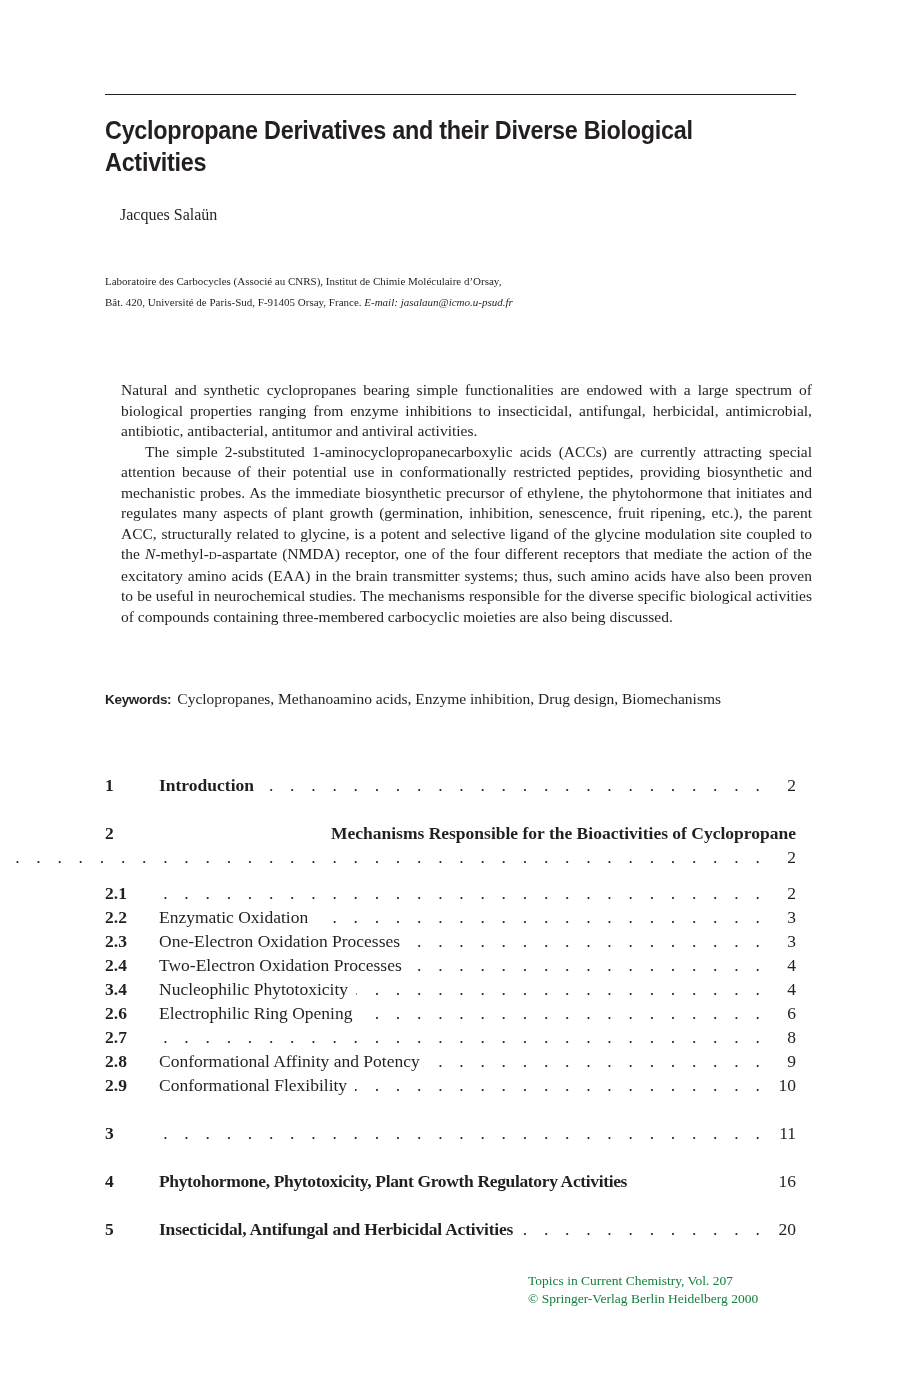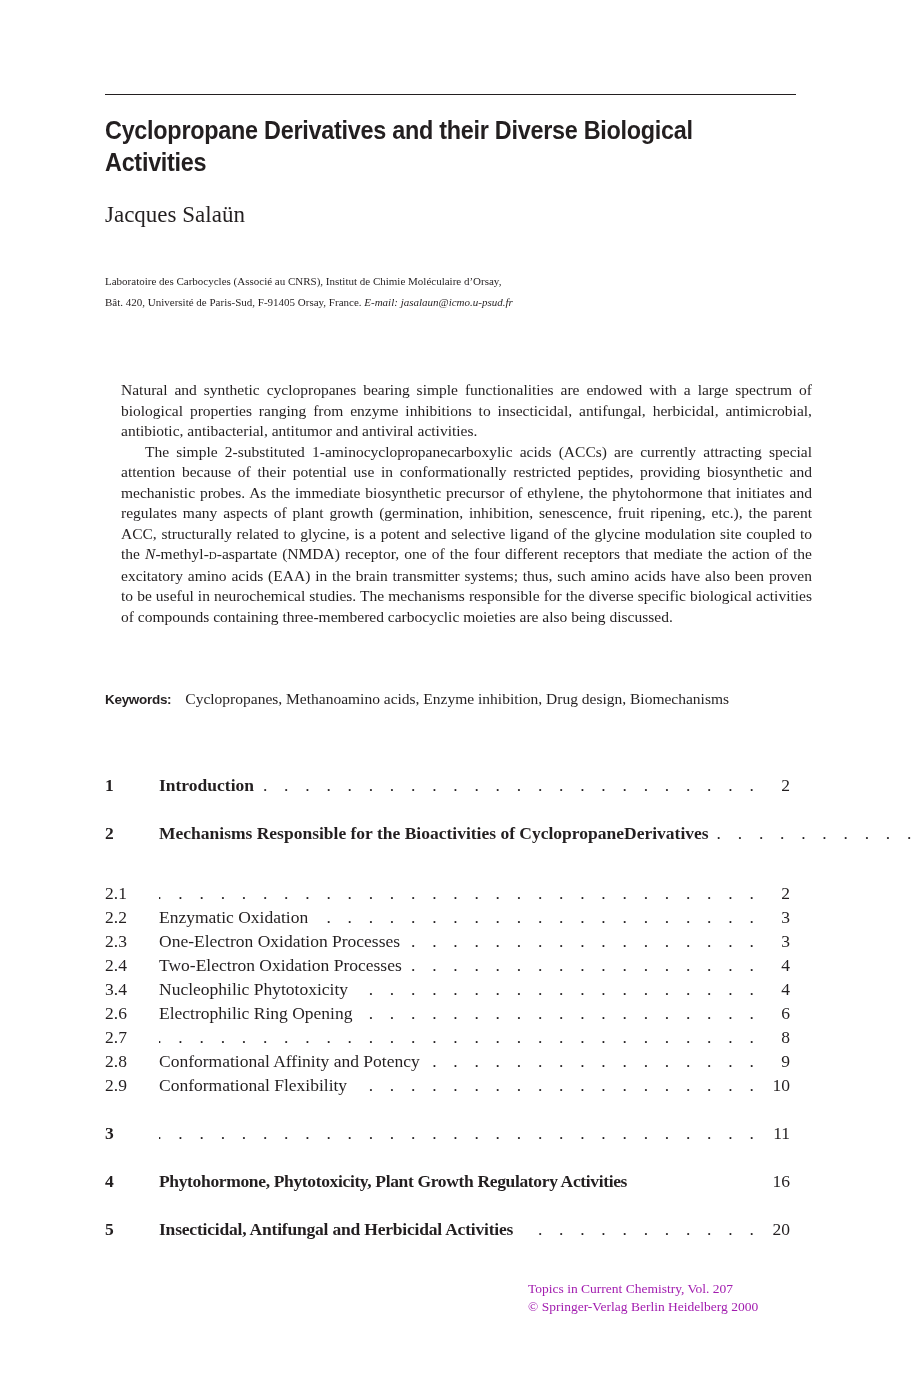--- a/index.html
+++ b/index.html
@@ -1,43 +1,43 @@
 <!DOCTYPE html>
 <html><head>
 <meta charset="utf-8">
 <style>
   html, body { margin: 0; padding: 0; background: #ffffff; }
   body { width: 914px; height: 1387px; position: relative; color: #231f20; font-family: "Liberation Serif", "DejaVu Serif", serif; }
   .page { position: absolute; left: 105px; top: 0; width: 691px; }
   .rule { position: absolute; left: 0; top: 94px; width: 691px; height: 0; border-top: 1.2px solid #231f20; }
   .title { position: absolute; left: 0; top: 114px; width: 691px; font-family: "Liberation Sans", "DejaVu Sans", sans-serif; font-weight: bold; font-size: 26px; line-height: 32px; letter-spacing: -0.3px; transform: scaleX(0.90); transform-origin: left top; white-space: nowrap; }
-  .author { position: absolute; left: 0; top: 204px; font-size: 23px; line-height: 22px; }
+  .author { position: absolute; left: 15px; top: 204px; font-size: 16px; line-height: 22px; }
   .affil { position: absolute; left: 0; top: 239px; width: 691px; font-size: 11px; line-height: 20.5px; text-align: justify; margin-top: 32px; }
   .affil .email { font-style: italic; }
   .abstract { position: absolute; left: 16px; top: 380px; width: 691px; font-size: 15.5px; line-height: 20.5px; text-align: justify; hyphens: manual; }
   .abstract p { margin: 0; }
   .abstract p + p { text-indent: 24px; }
   .abstract .it { font-style: italic; }
   .abstract .sc { font-size: 11px; }
   .keywords { position: absolute; left: 0; top: 689px; width: 691px; font-size: 15.5px; line-height: 20.5px; text-align: justify; }
-  .keywords .kwlabel { font-family: "Liberation Sans", "DejaVu Sans", sans-serif; font-weight: bold; font-size: 13.5px; letter-spacing: -0.3px; margin-right: 14px; }
+  .keywords .kwlabel { font-family: "Liberation Sans", "DejaVu Sans", sans-serif; font-weight: bold; font-size: 13.5px; letter-spacing: -0.3px; margin-right: 6px; }
   .toc { position: absolute; left: 0; top: 0; width: 691px; }
   .toc-row { position: absolute; left: 0; width: 691px; height: 24px; font-size: 17.5px; line-height: 24px; }
-  .toc-row .num { position: absolute; left: 0; top: 0; }
-  .toc-row .entry { position: absolute; left: 54px; right: 6px; top: 0; display: flex; align-items: baseline; }
+  .toc-row .num { position: absolute; left: 0; top: 0; font-weight: bold; }
+  .toc-row .entry { position: absolute; left: 54px; right: 0; top: 0; display: flex; align-items: baseline; }
   .toc-row .label { white-space: nowrap; padding-right: 8px; }
   .toc-row .leader { flex: 1; overflow: hidden; white-space: nowrap; letter-spacing: 6.2px; text-align: right; direction: rtl; }
   .toc-row .page-num { width: 30px; text-align: right; white-space: nowrap; }
   .toc-row.bold { font-weight: bold; }
   .toc-row.bold .num { font-weight: bold; }
   .toc-row.twoline { height: 48px; }
-  .toc-row.twoline .entry { flex-direction: row; align-items: flex-end; }
+  .toc-row.twoline .entry { flex-direction: column; align-items: flex-end; }
   .toc-row.twoline .line1 { white-space: nowrap; }
   .toc-row.twoline .line2 { display: flex; align-items: baseline; }
-  .footer { position: absolute; left: 528px; top: 1272px; font-size: 13.5px; line-height: 18px; color: #a21caf; margin-top: 8px; }
+  .footer { position: absolute; left: 528px; top: 1272px; font-size: 13.5px; line-height: 18px; color: #15803d; }
 </style>
 </head>
 <body>
 
 <div class="page">
   <div class="rule"></div>
 
   <div class="title">
     <div>Cyclopropane Derivatives and their Diverse Biological</div>
     <div>Activities</div>

